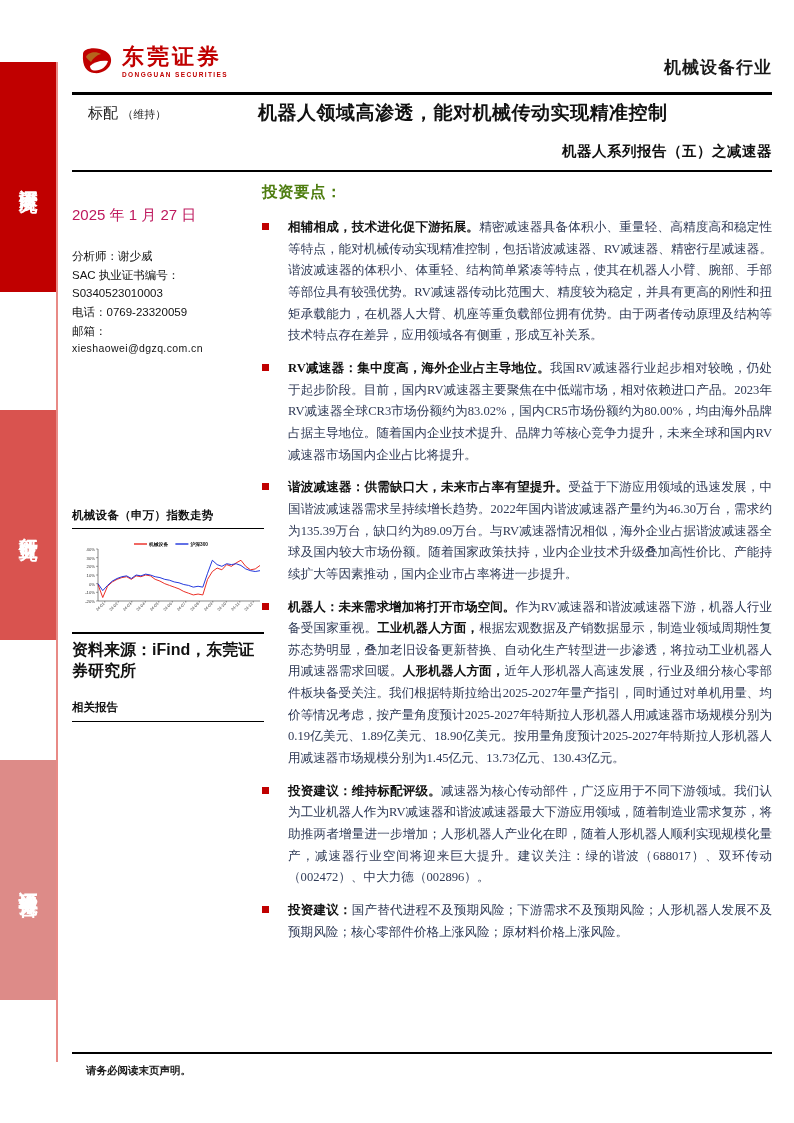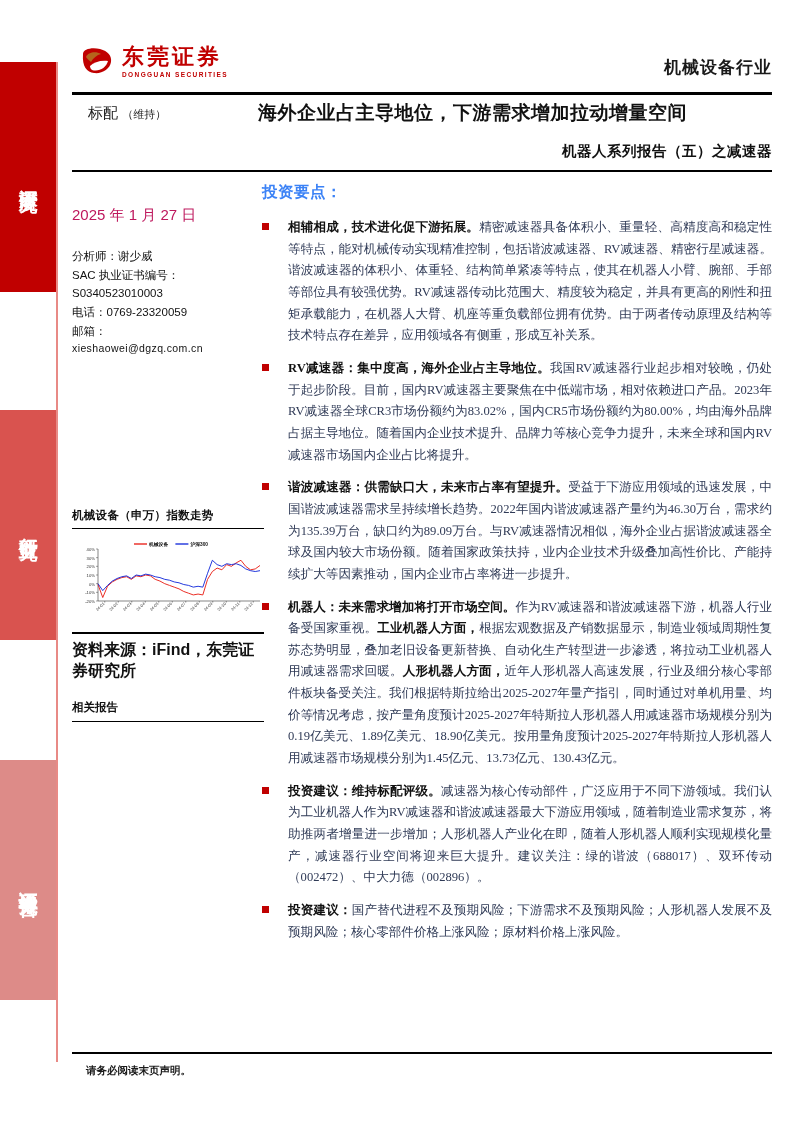--- a/index.html
+++ b/index.html
@@ -245,21 +245,21 @@
   .body-col {
     position: absolute;
     left: 262px;
     top: 182px;
     width: 510px;
   }
   .body-heading {
     font-family: "Liberation Sans", "DejaVu Sans", sans-serif;
     font-weight: bold;
     font-size: 15.5px;
-    color: #3b82f6;
+    color: #4d7c0f;
     margin-bottom: 14px;
     letter-spacing: 0.5px;
   }
   .bullet-item {
     position: relative;
     padding-left: 26px;
     margin-bottom: 11px;
   }
   .bullet-marker {
     position: absolute;
@@ -332,21 +332,21 @@
   <div class="industry-label">机械设备行业</div>
 </div>
 
 <div class="rule-thick"></div>
 
 <div class="rating">
   <span>标配</span>
   <span class="rating-sub">（维持）</span>
 </div>
 
-<div class="doc-title">海外企业占主导地位，下游需求增加拉动增量空间</div>
+<div class="doc-title">机器人领域高渗透，能对机械传动实现精准控制</div>
 <div class="doc-subtitle">机器人系列报告（五）之减速器</div>
 
 <div class="rule-thin-bottom"></div>
 
 <div class="left-col">
   <div class="pub-date">2025 年 1 月 27 日</div>
   <div class="analyst-block">
     <div>分析师：谢少威</div>
     <div>SAC 执业证书编号：</div>
     <div>S0340523010003</div>

